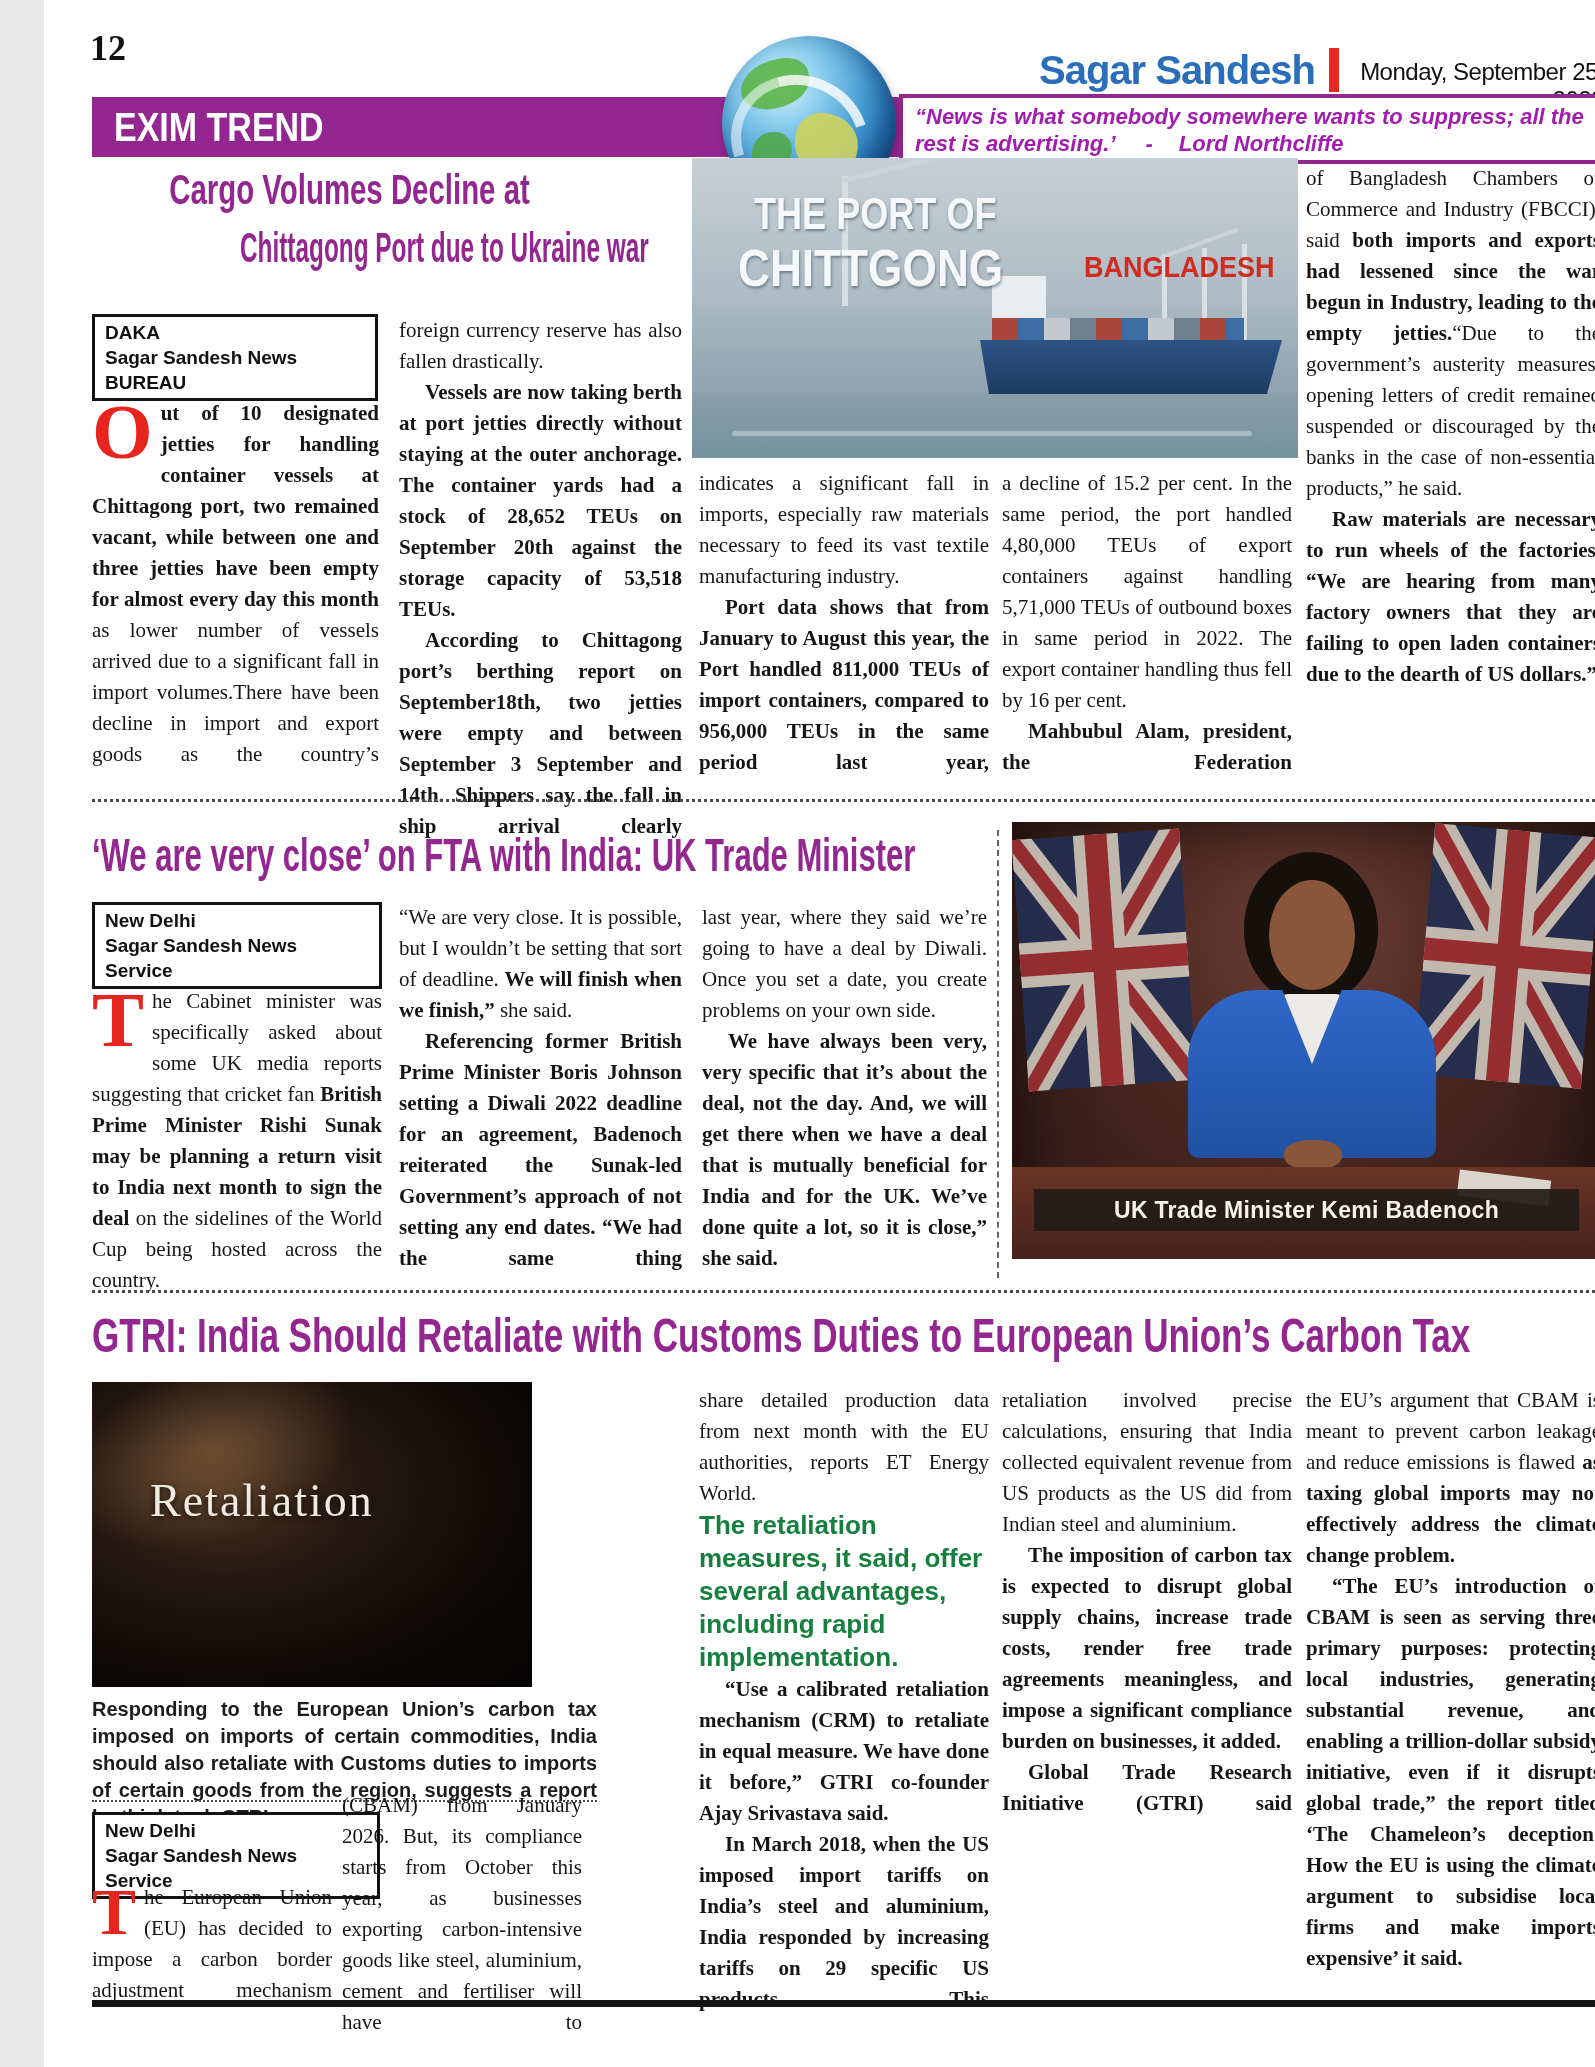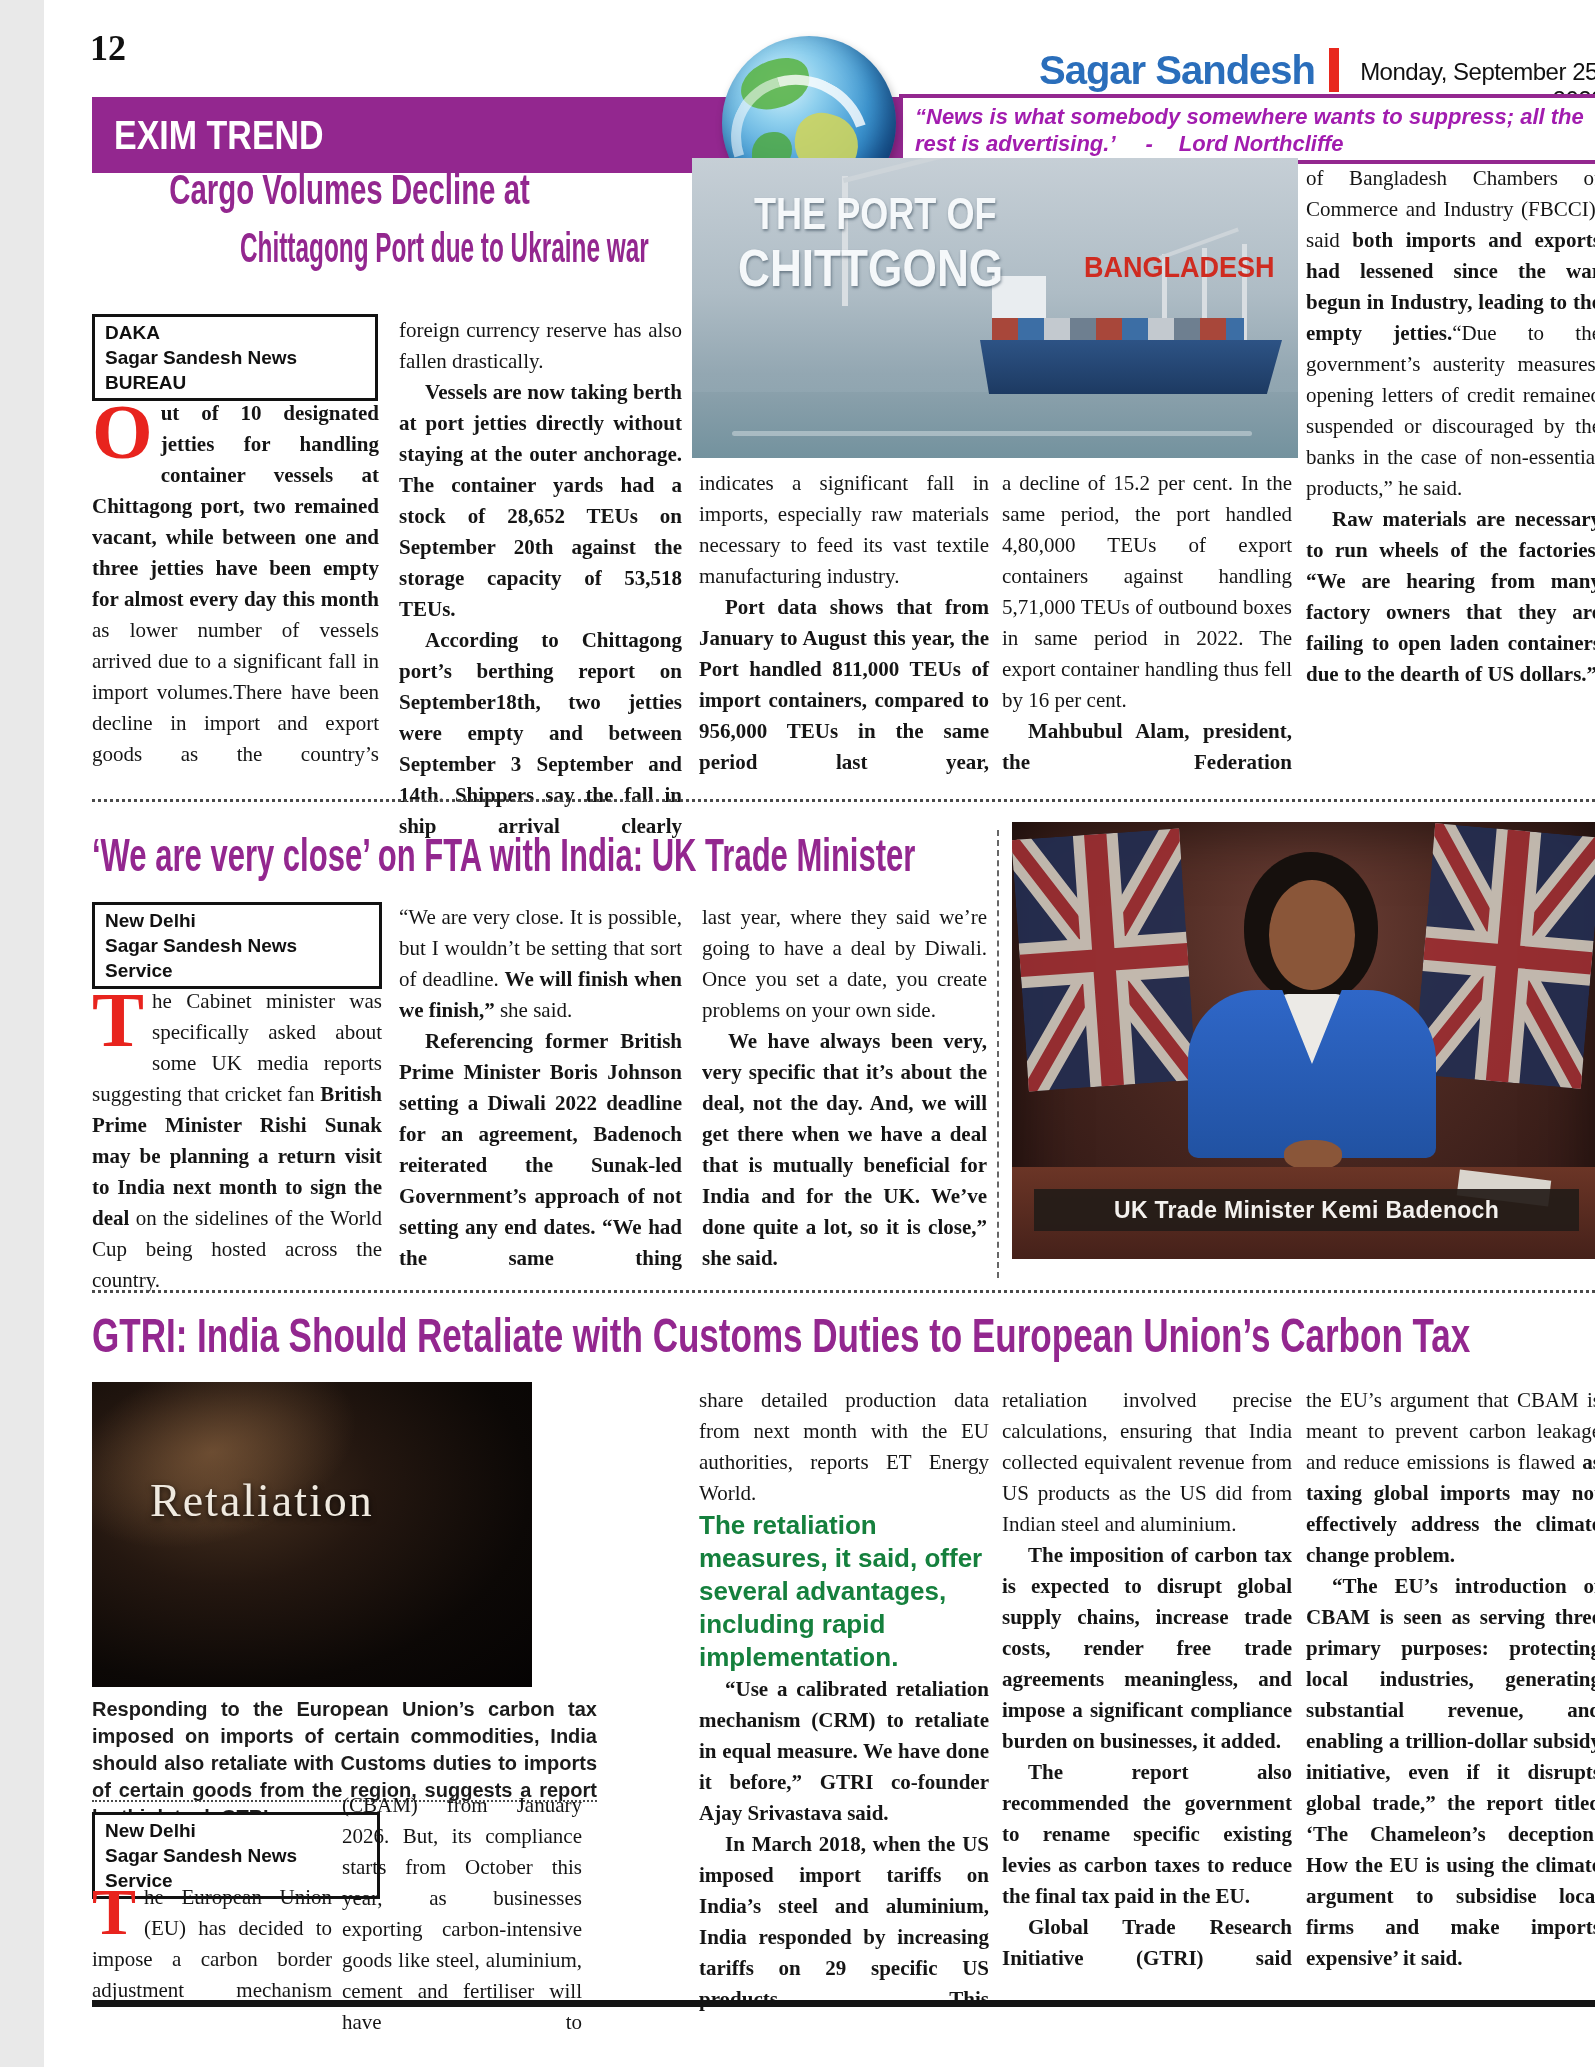--- a/index.html
+++ b/index.html
@@ -6,21 +6,21 @@
   .page{position:relative;width:1595px;height:2067px;background:#ffffff;overflow:hidden;
         font-family:"Liberation Serif",serif;color:#151515;margin-left:44px;}
   .abs{position:absolute;}
 
   
   .pagenum{left:46px;top:30px;font:bold 36px/36px "Liberation Serif",serif;color:#111;}
   .masthead{left:995px;top:48px;display:flex;align-items:center;gap:14px;}
   .masthead .mname{font:bold 40px/40px "Liberation Sans",sans-serif;letter-spacing:-1px;color:#2a6ebb;}
   .mast-bar{display:inline-block;width:10px;height:44px;background:#e8281e;}
   .issuedate{left:1310px;top:58px;width:250px;font:24px/28px "Liberation Sans",sans-serif;color:#111;text-align:right;letter-spacing:-0.5px;}
-  .section-band{left:48px;top:97px;width:810px;height:76px;background:#93278f;display:flex;align-items:center;padding-left:22px;box-sizing:border-box;}
+  .section-band{left:48px;top:97px;width:810px;height:60px;background:#93278f;display:flex;align-items:center;padding-left:22px;box-sizing:border-box;}
   .section-band .cond{color:#fff;font:bold 40px/40px "Liberation Sans",sans-serif;letter-spacing:0px;}
   .cond{display:inline-block;white-space:nowrap;transform-origin:left center;}
   .quote-box{left:855px;top:94px;width:702px;height:70px;border:4px solid #93278f;background:#fff;box-sizing:border-box;
              padding:5px 12px;font:bold italic 22px/27px "Liberation Sans",sans-serif;color:#a21caf;}
   .quote-box p{margin:0;}
   .qdash{display:inline-block;margin:0 26px 0 30px;}
   .globe{left:678px;top:36px;width:174px;height:174px;border-radius:50%;
          background:radial-gradient(circle at 35% 28%,#d8f2fb 0%,#8fd0ee 22%,#3f98d3 52%,#1d71b8 75%,#0c4b86 100%);
          box-shadow:inset -10px -14px 28px rgba(0,0,30,.45), 2px 4px 8px rgba(0,0,0,.25);}
   .globe .land1{position:absolute;left:18px;top:24px;width:70px;height:48px;background:#5cb54a;border-radius:60% 40% 55% 45%;transform:rotate(-12deg);opacity:.9;}
@@ -253,21 +253,20 @@
   <div class="abs col" style="left:655px;top:1385px;width:290px;">
     <p>share detailed production data from next month with the EU authorities, reports ET Energy World.</p>
     <p class="subhead-blue">The retaliation measures, it said, offer several advantages, including rapid implementation.</p>
     <p class="ind">“Use a calibrated retaliation mechanism (CRM) to retaliate in equal measure. We have done it before,” GTRI co-founder Ajay Srivastava said.</p>
     <p class="ind jlast">In March 2018, when the US imposed import tariffs on India’s steel and aluminium, India responded by increasing tariffs on 29 specific US products. This</p>
   </div>
 
   <div class="abs col" style="left:958px;top:1385px;width:290px;">
     <p>retaliation involved precise calculations, ensuring that India collected equivalent revenue from US products as the US did from Indian steel and aluminium.</p>
     <p class="ind">The imposition of carbon tax is expected to disrupt global supply chains, increase trade costs, render free trade agreements meaningless, and impose a significant compliance burden on businesses, it added.</p>
-    <p class="ind">The report also recommended the government to rename specific existing levies as carbon taxes to reduce the final tax paid in the EU.</p>
     <p class="ind jlast">Global Trade Research Initiative (GTRI) said</p>
   </div>
 
   <div class="abs col" style="left:1262px;top:1385px;width:295px;">
     <p><span>the EU’s argument that CBAM is meant to prevent carbon leakage and reduce emissions is flawed </span><b>as taxing global imports may not effectively address the climate change problem.</b></p>
     <p class="ind"><span>“The EU’s introduction of CBAM is seen as serving three primary purposes: protecting local industries, generating substantial revenue, and enabling a trillion-dollar subsidy initiative, even if it disrupts global trade,” the report </span><b>titled ‘The Chameleon’s deception: How the EU is using the climate argument to subsidise local firms and make imports expensive’ it said.</b></p>
   </div>
 
   <div class="abs bottomrule" style="left:48px;top:2000px;width:1509px;"></div>
 

